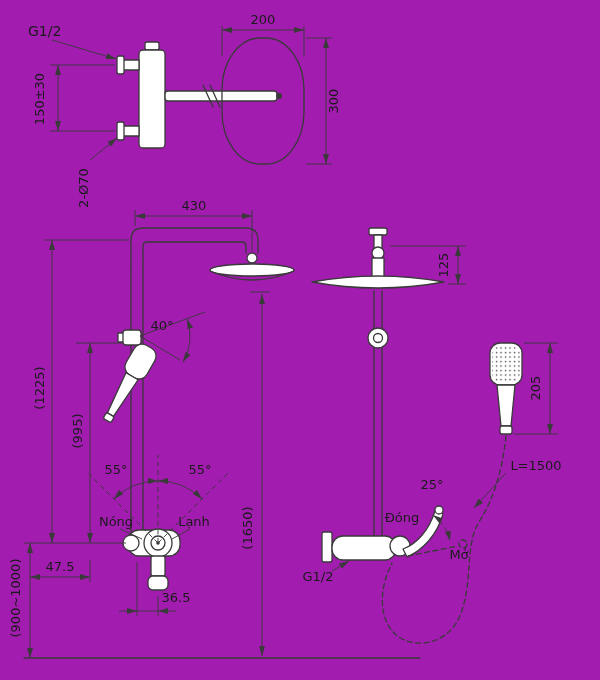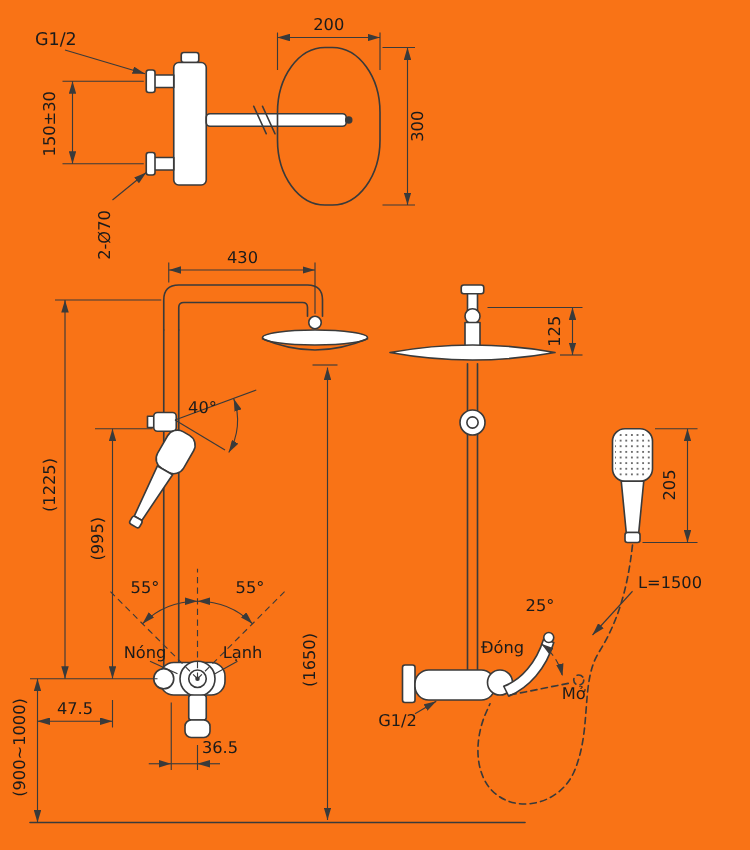--- a/index.html
+++ b/index.html
@@ -1,16 +1,16 @@
 <!DOCTYPE html>
 <html><head>
 <meta charset="utf-8">
 <style>
   html,body{margin:0;padding:0;background:#ffffff}
-  .stage{position:relative;width:600px;height:680px;background:#f97316;overflow:hidden}
+  .stage{position:relative;width:600px;height:680px;background:#a21caf;overflow:hidden}
   svg{display:block}
   text{font-family:"DejaVu Sans","Liberation Sans",sans-serif;font-size:13px;fill:#1b1b1b}
   .big{font-size:14px}
   .obj{fill:none;stroke:#3a3a3a;stroke-width:1.3;stroke-linejoin:round;stroke-linecap:round}
   .objf{fill:#ffffff;stroke:#3a3a3a;stroke-width:1.3;stroke-linejoin:round}
   .dim{fill:none;stroke:#3a3a3a;stroke-width:0.9}
   .dash{stroke-dasharray:5 3.5}
   .dot{fill:#3a3a3a;stroke:none}
 </style>
 </head>

